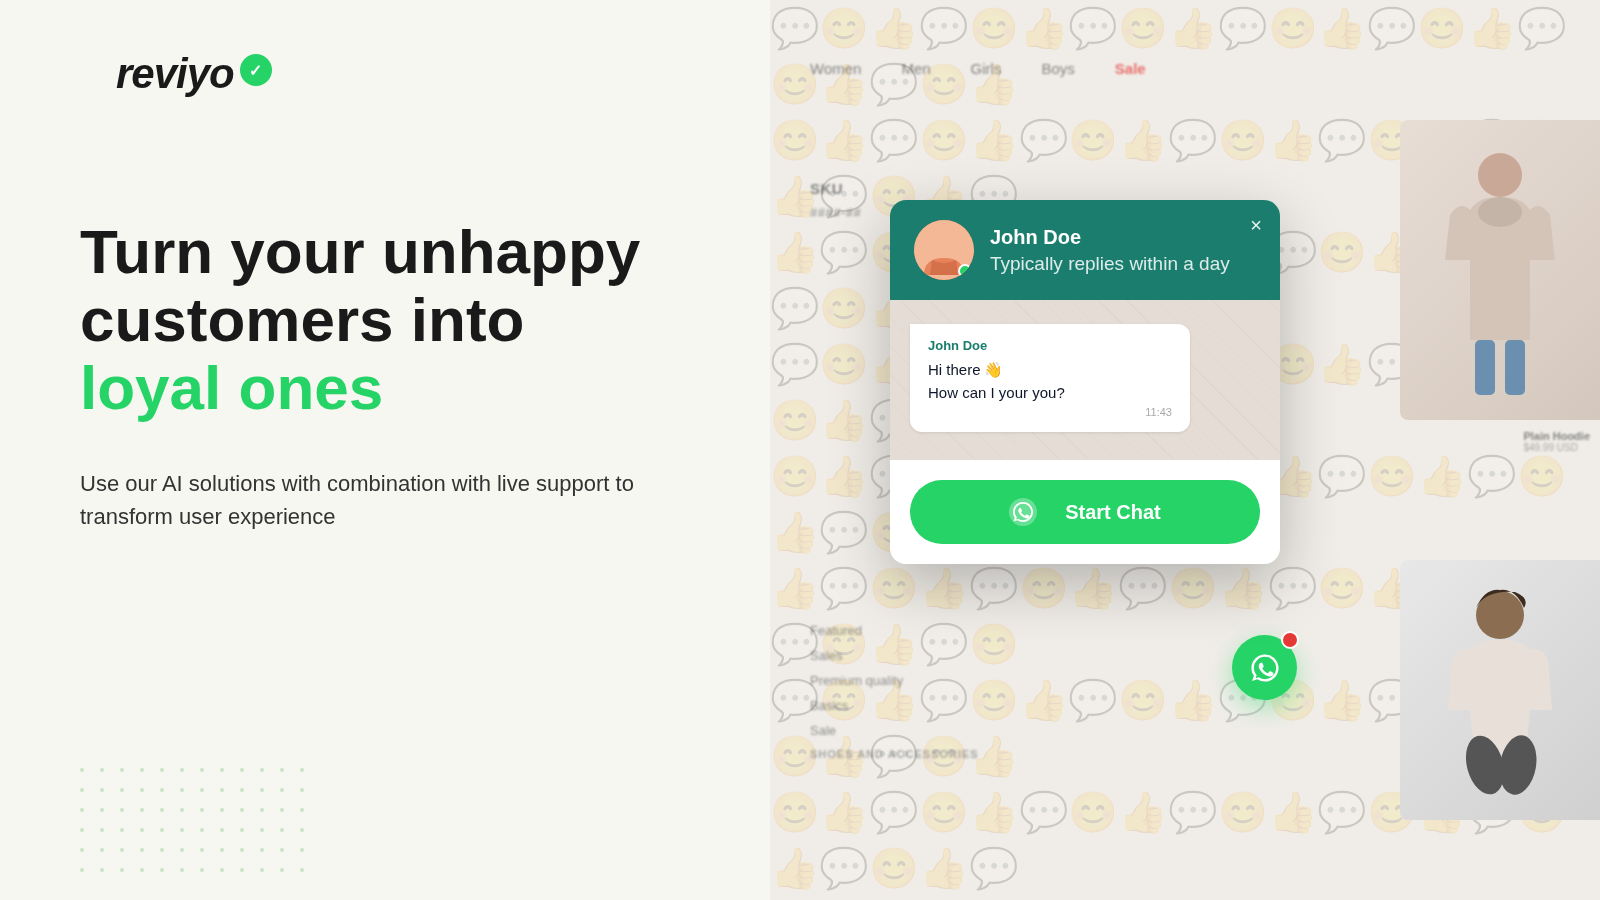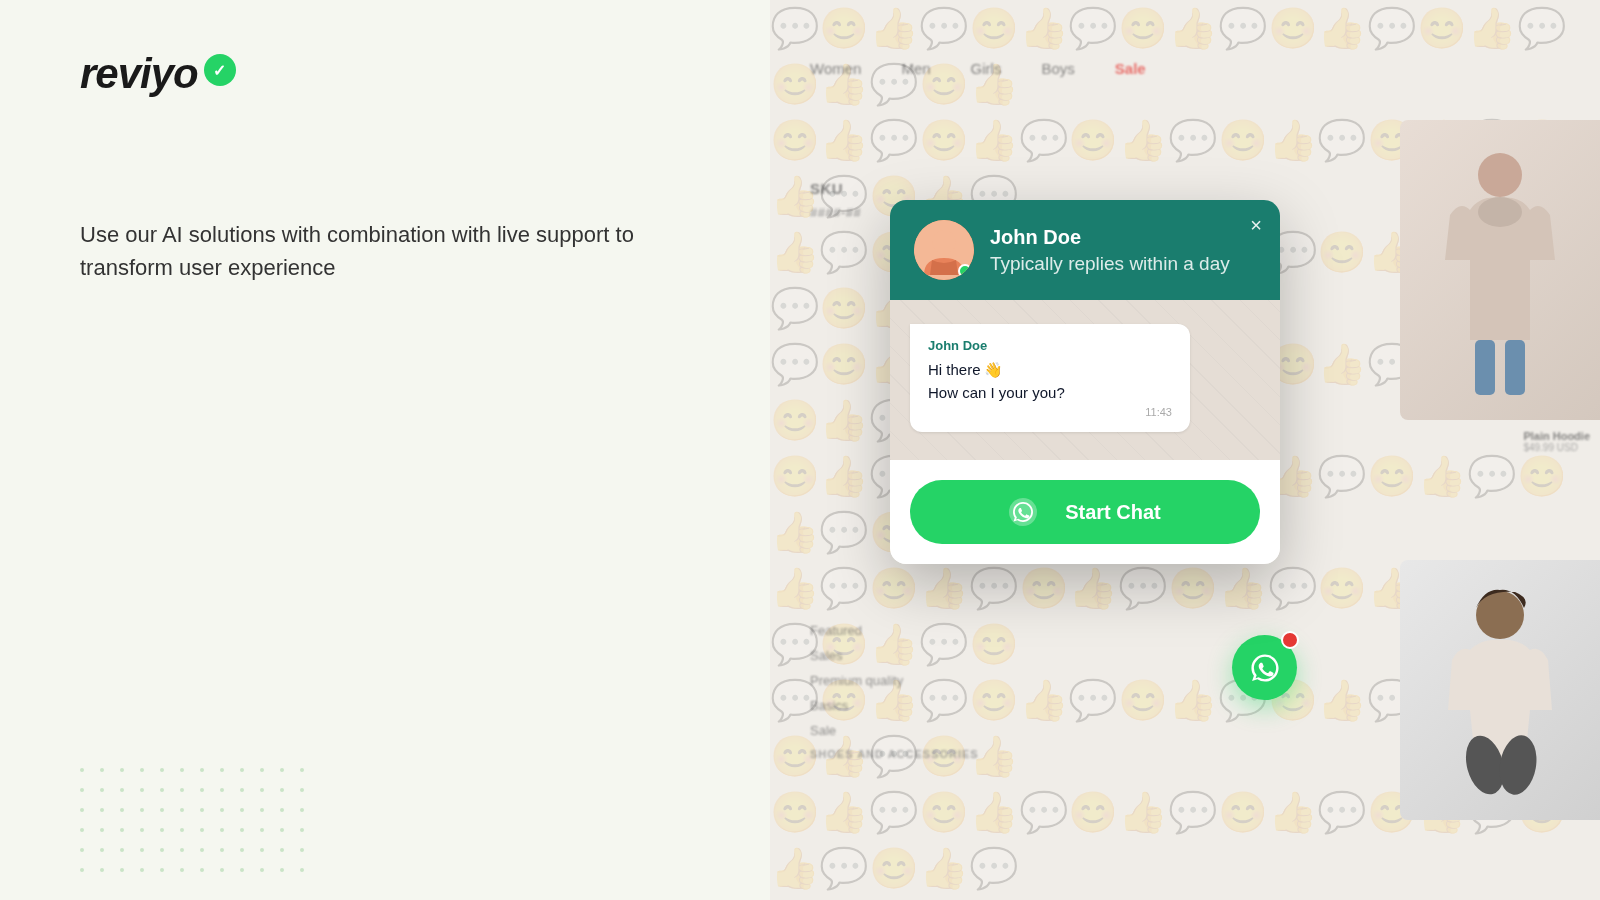--- a/index.html
+++ b/index.html
@@ -22,20 +22,21 @@
       height: 900px;
       z-index: 2;
       padding: 50px 80px;
     }
 
     
     .logo-area {
       display: flex;
       align-items: center;
       margin-bottom: 120px;
+      margin-left: 36px;
     }
 
     .logo-text {
       font-size: 42px;
       font-weight: 800;
       color: #1a1a1a;
       letter-spacing: -1px;
       font-style: italic;
     }
 
@@ -441,20 +442,25 @@
 </head>
 <body>
 
 <div class="left-panel">
 
   <div class="logo-area">
     <span class="logo-text">reviyo</span>
     <div class="logo-check"></div>
   </div>
 
+  <h1 class="hero-title">
+    <span>Turn your unhappy</span><br>
+    <span>customers into</span><br>
+    <span class="green">loyal ones</span>
+  </h1>
 
   <p class="hero-subtitle">Use our AI solutions with combination with live support to transform user experience</p>
 
   <div class="dots-grid" id="dotsGrid">
       <div class="dot"></div>
       <div class="dot"></div>
       <div class="dot"></div>
       <div class="dot"></div>
       <div class="dot"></div>
       <div class="dot"></div>

